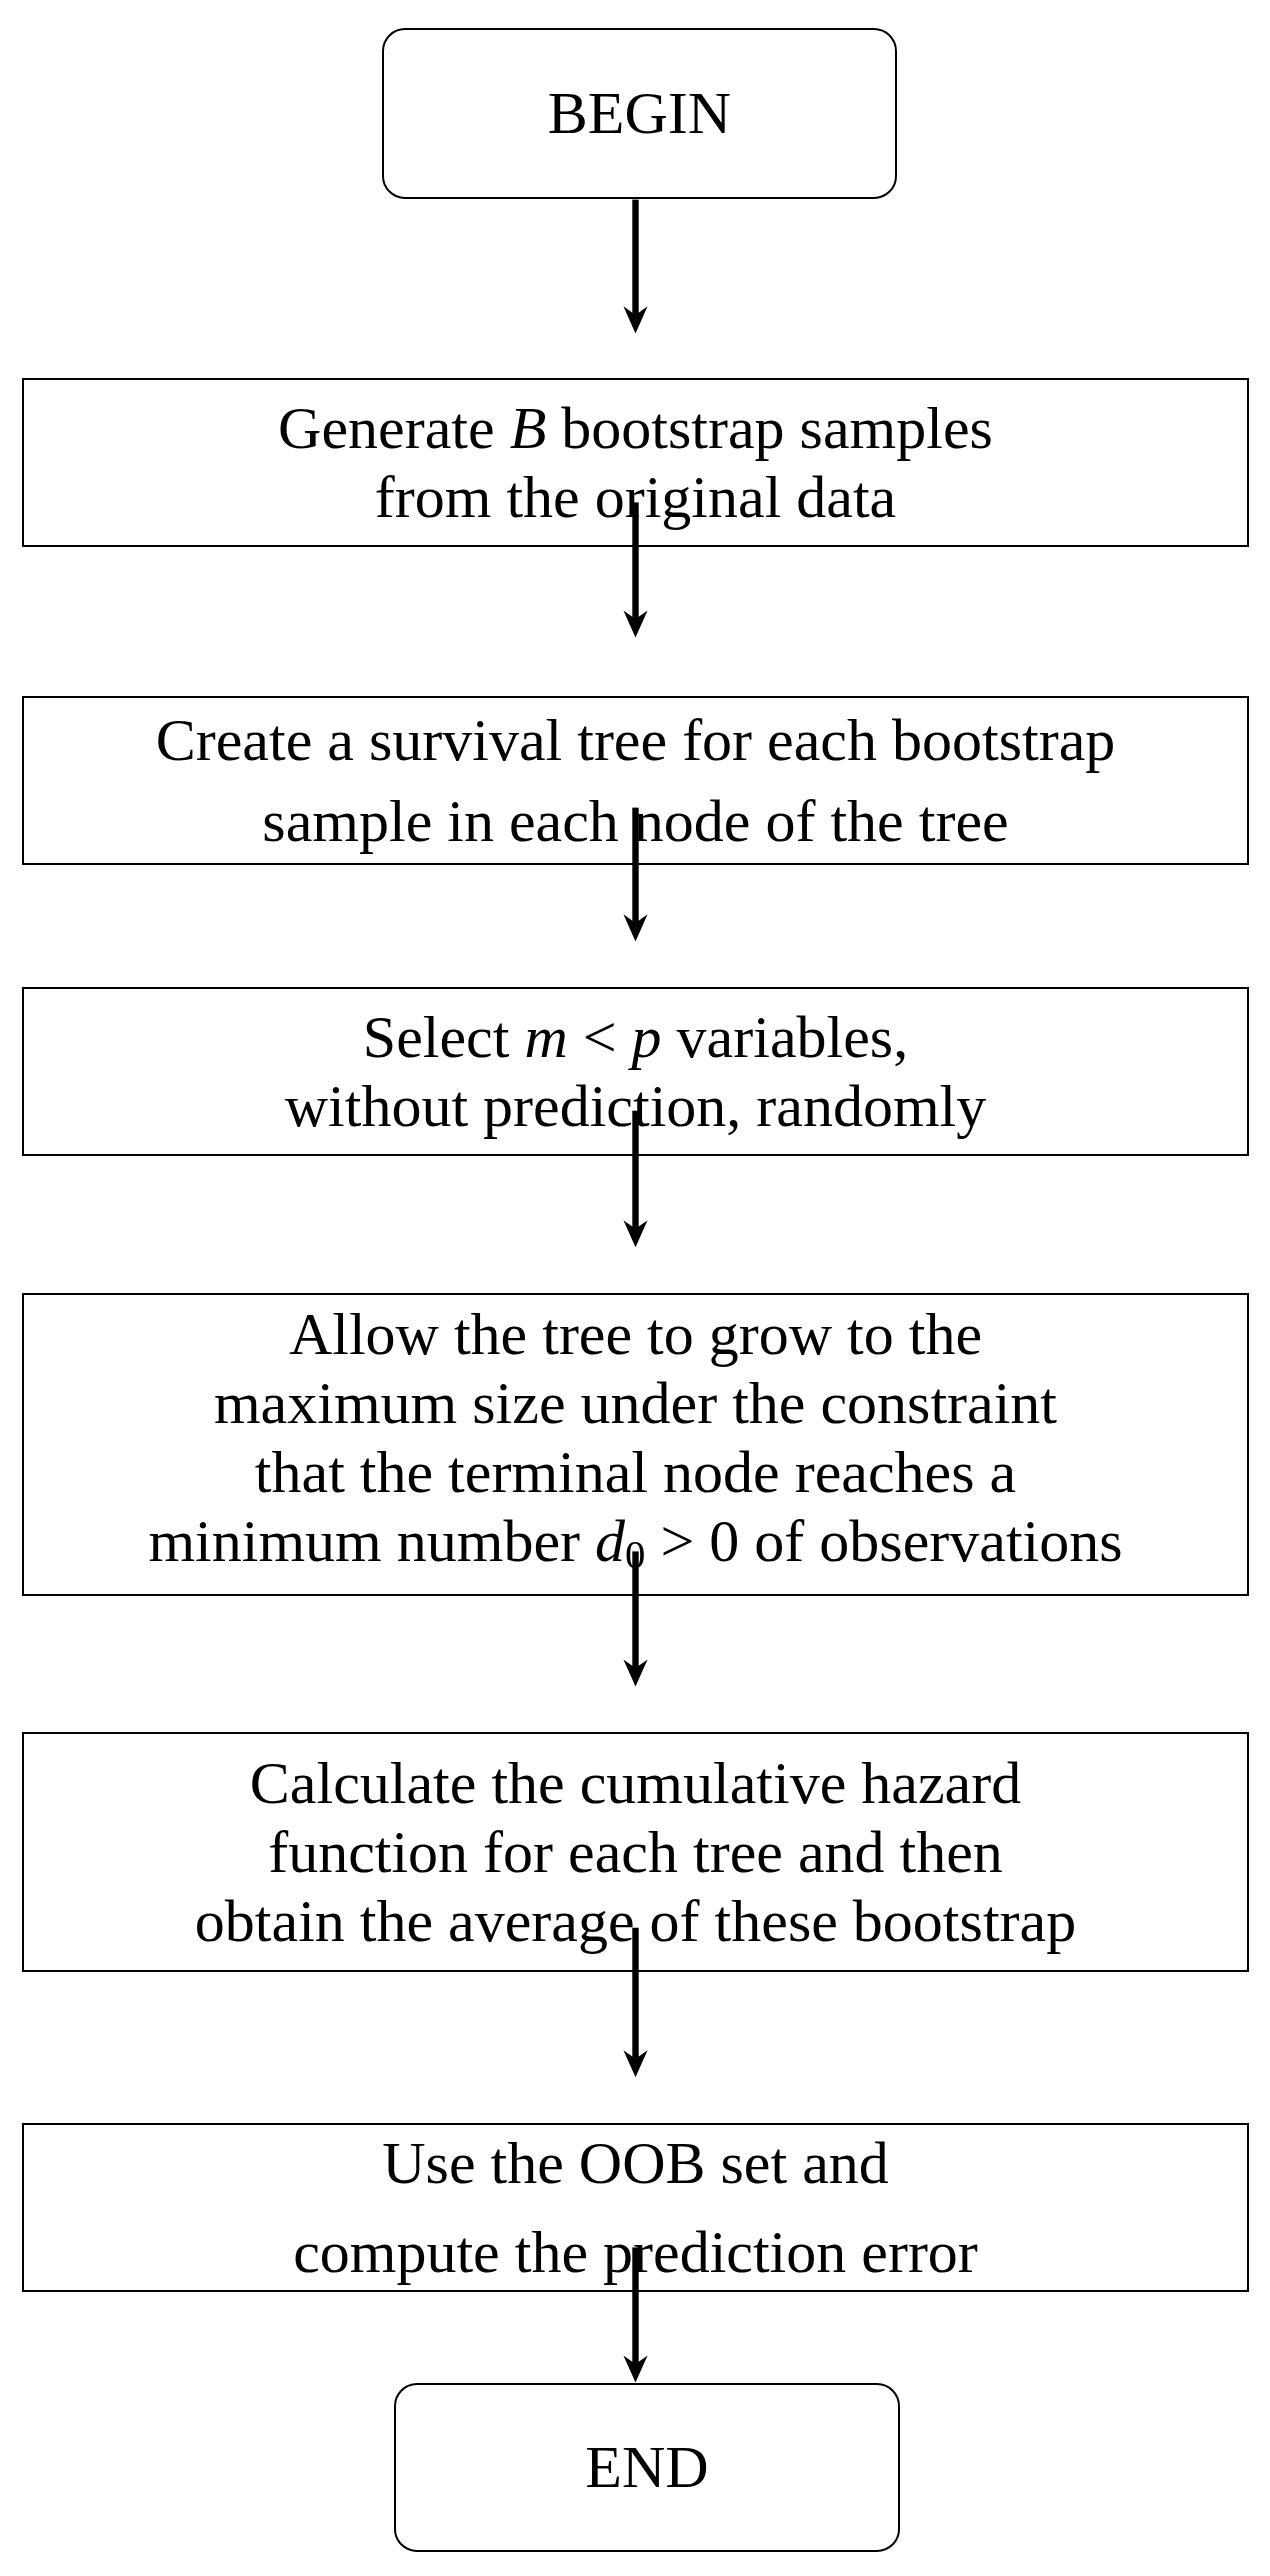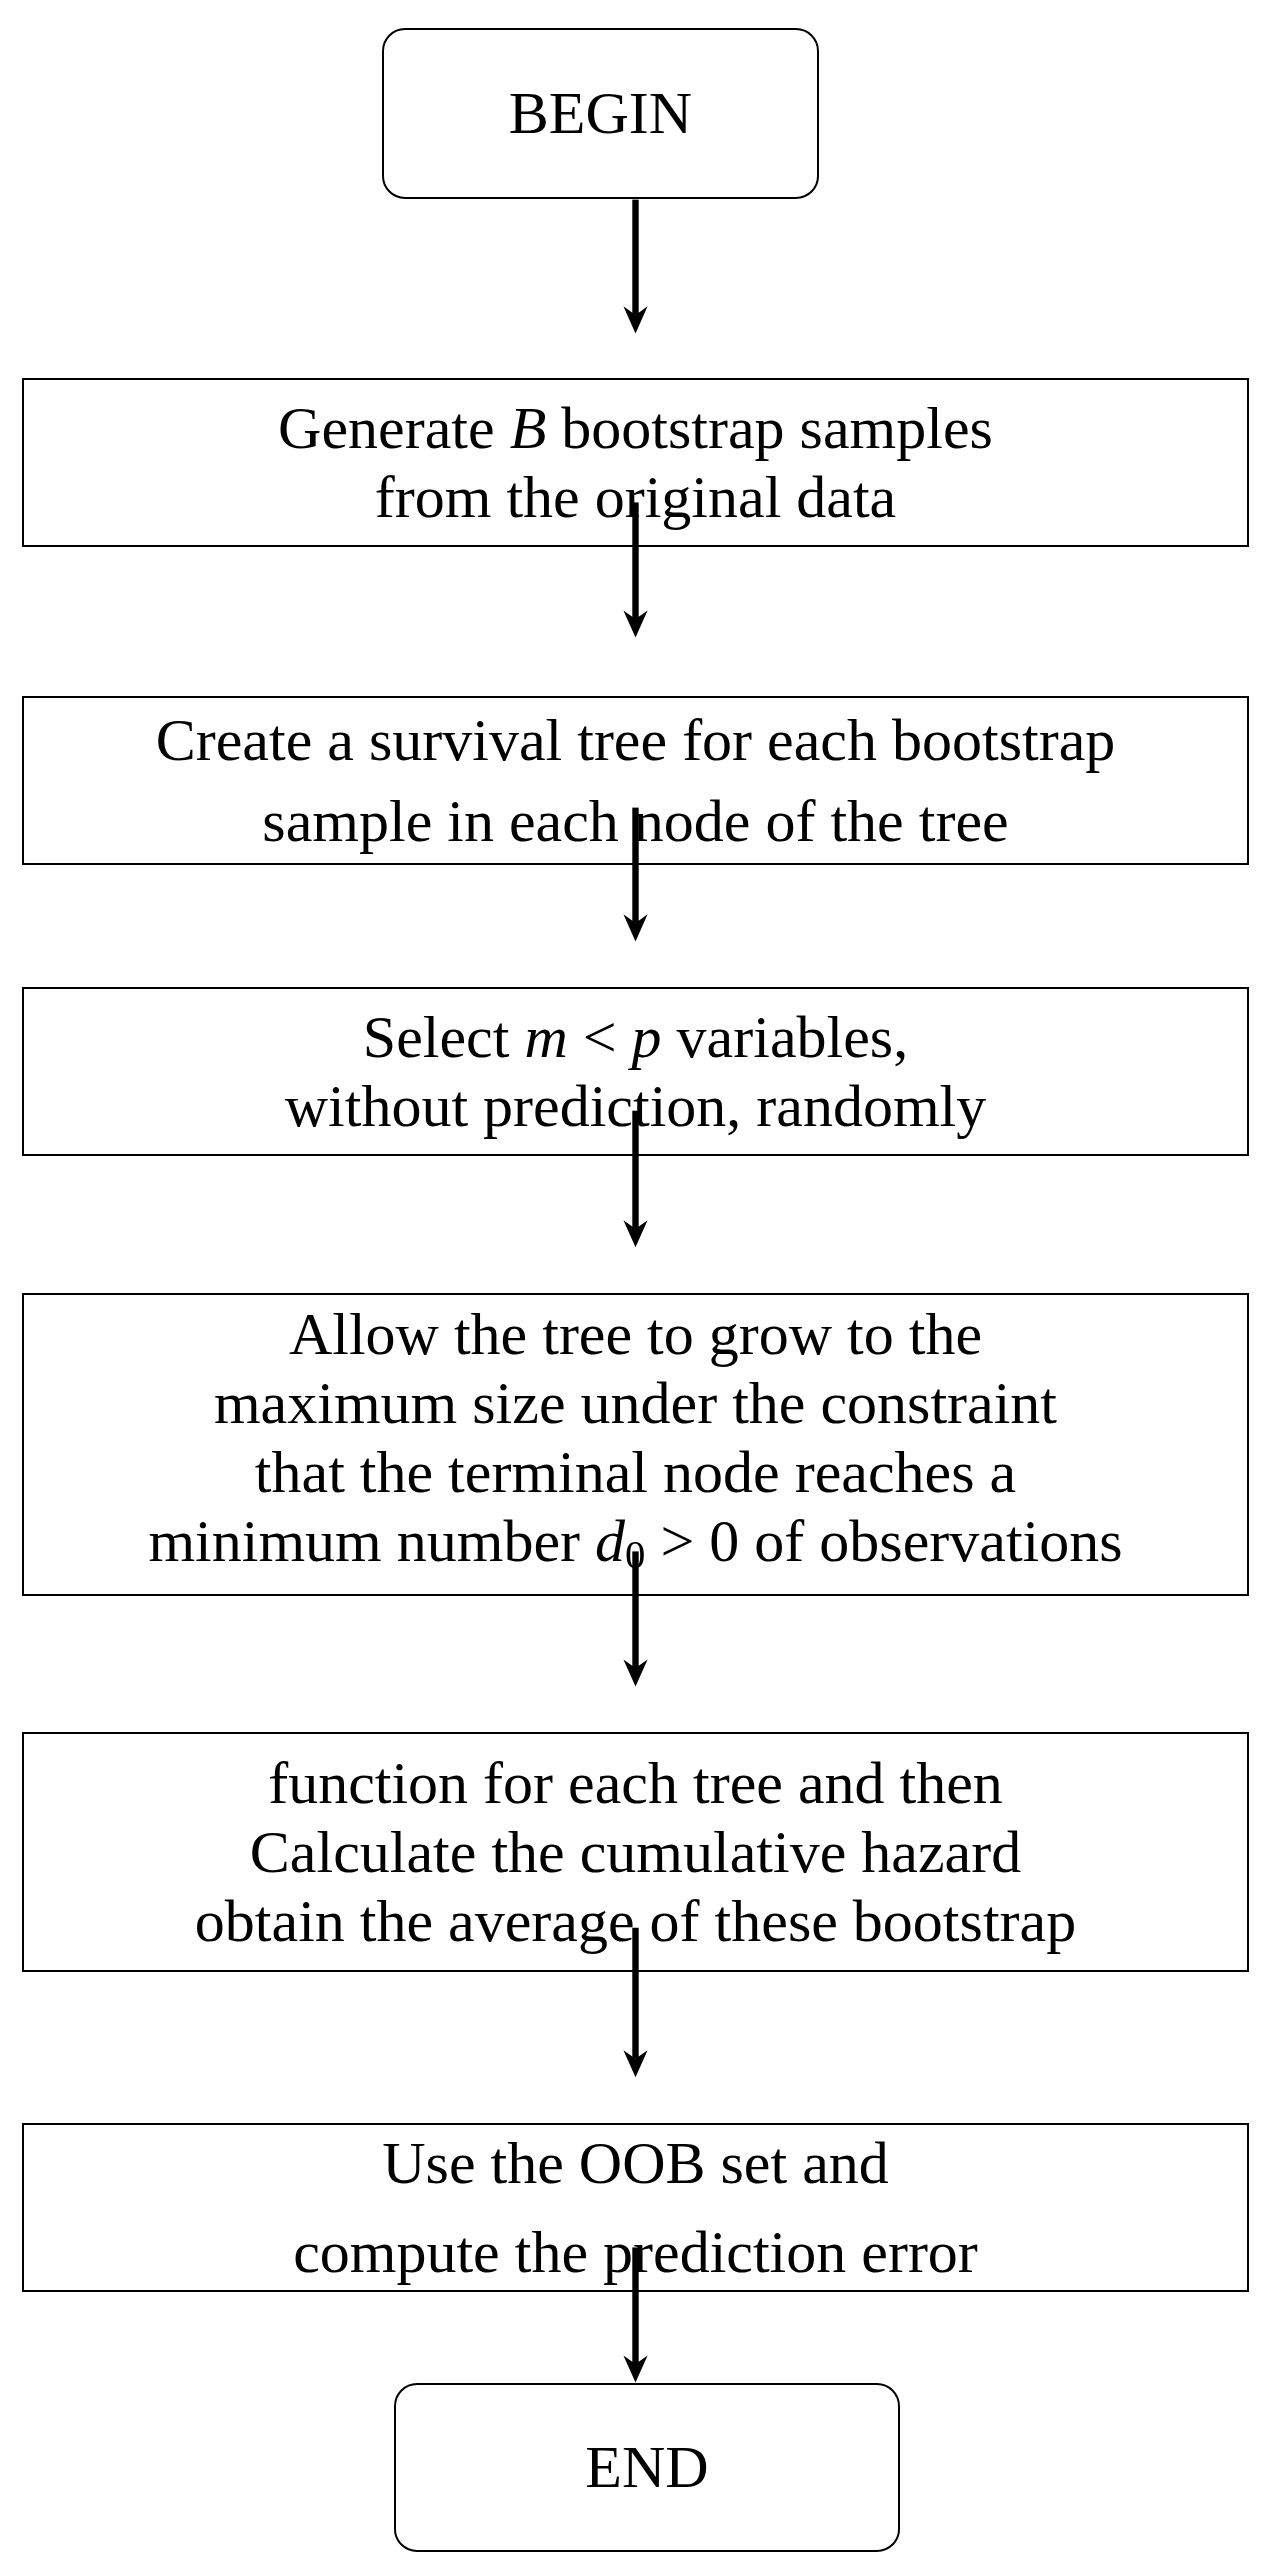--- a/index.html
+++ b/index.html
@@ -49,21 +49,21 @@
   svg.arrow {
     position: absolute;
     display: block;
   }
 </style>
 </head>
 <body>
 
 <div class="canvas">
 
-  <div class="node terminal" style="left:382px; top:28px; width:437px; height:171px;">
+  <div class="node terminal" style="left:382px; top:28px; width:515px; height:171px;">
       <div class="line"><span>BEGIN</span></div>
     </div>
 
   <svg class="arrow" style="left:617px; top:199px;" width="37" height="135" viewBox="0 0 52 188">
       <line x1="26" y1="0" x2="26" y2="162" stroke="#000000" stroke-width="9"></line>
       <polygon points="26,188 9,150 26,162 43,150" fill="#000000"></polygon>
     </svg>
 
   <div class="node process" style="left:22px; top:333px; width:1227px; height:169px;">
       <div class="line"><span>Generate </span><span class="it">B</span><span> bootstrap samples</span></div>
@@ -101,22 +101,22 @@
       <div class="line"><span>that the terminal node reaches a</span></div>
       <div class="line"><span>minimum number </span><span class="it">d</span><span class="sub">0</span><span> &gt; 0 of observations</span></div>
     </div>
 
   <svg class="arrow" style="left:617px; top:1551px;" width="37" height="136" viewBox="0 0 52 190">
       <line x1="26" y1="0" x2="26" y2="164" stroke="#000000" stroke-width="9"></line>
       <polygon points="26,190 9,152 26,164 43,152" fill="#000000"></polygon>
     </svg>
 
   <div class="node process" style="left:22px; top:1687px; width:1227px; height:240px;">
+      <div class="line"><span>Calculate the cumulative hazard</span></div>
       <div class="line"><span>function for each tree and then</span></div>
-      <div class="line"><span>Calculate the cumulative hazard</span></div>
       <div class="line"><span>obtain the average of these bootstrap</span></div>
     </div>
 
   <svg class="arrow" style="left:617px; top:1927px;" width="37" height="151" viewBox="0 0 52 210">
       <line x1="26" y1="0" x2="26" y2="184" stroke="#000000" stroke-width="9"></line>
       <polygon points="26,210 9,172 26,184 43,172" fill="#000000"></polygon>
     </svg>
 
   <div class="node process" style="left:22px; top:2078px; width:1227px; height:169px;gap:20px;">
       <div class="line"><span>Use the OOB set and</span></div>

